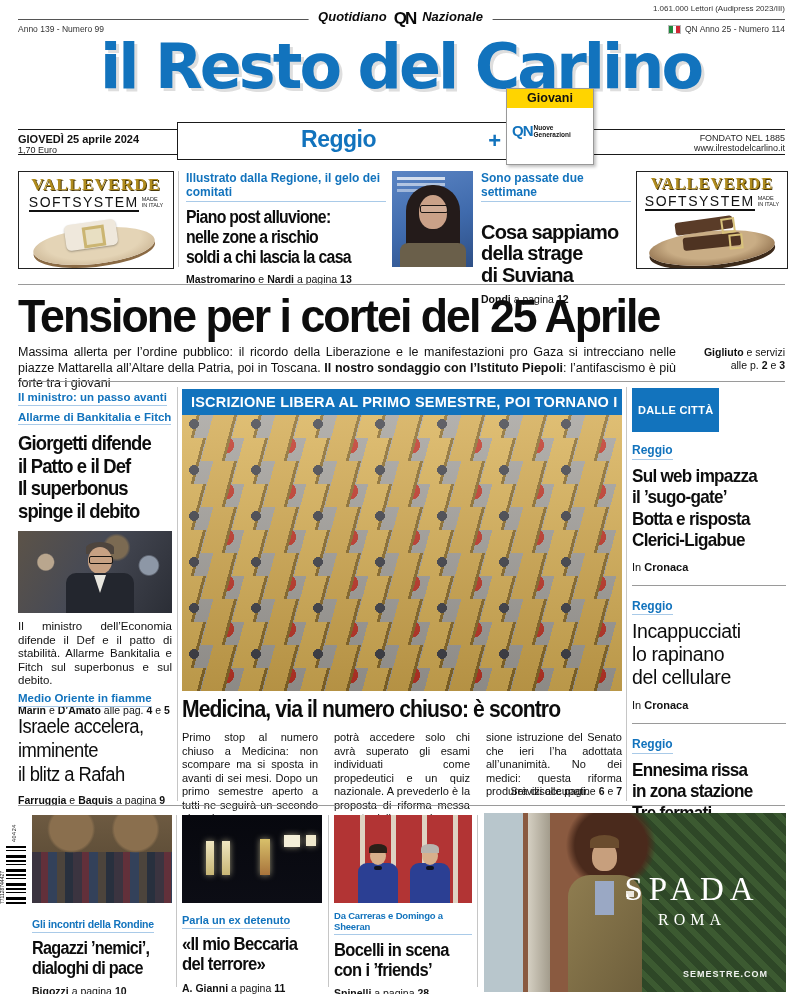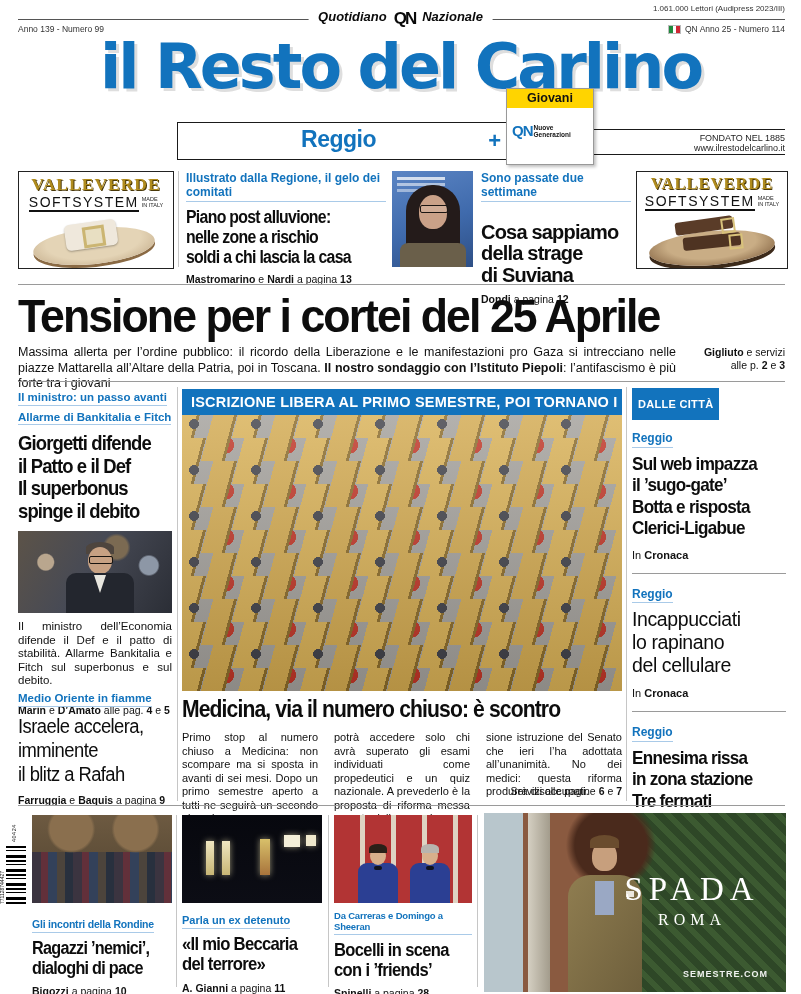--- a/index.html
+++ b/index.html
@@ -155,20 +155,24 @@
     <span class="qn-logo">QN</span>
     <span class="q-it">Nazionale</span>
   </div>
   <div class="abs issue" style="left:18px">Anno 139 - Numero 99</div>
   <div class="abs issue" style="right:16px">
     <span class="flag"></span><span>QN Anno 25 - Numero 114</span>
   </div>
 
   <div class="abs masthead">il Resto del Carlino</div>
 
+  <div class="abs dateband-l">
+    <div class="dateline">GIOVEDÌ 25 aprile 2024</div>
+    <div class="price">1,70 Euro</div>
+  </div>
   <div class="abs dateband-c">
     <div class="edition">Reggio</div>
     <div class="edplus">+</div>
   </div>
   <div class="abs dateband-r">
     <div class="founded">FONDATO NEL 1885</div>
     <div class="website">www.ilrestodelcarlino.it</div>
   </div>
   <div class="abs booklet">
     <div class="bk-band">Giovani</div>
@@ -278,21 +282,21 @@
 
   <div class="abs banner" style="left:182px;top:389px;width:431px;height:26px">ISCRIZIONE LIBERA AL PRIMO SEMESTRE, POI TORNANO I TEST</div>
   <div class="abs ph ph-exam" style="left:182px;top:415px;width:440px;height:276px"></div>
   <div class="abs hl sx sx88" style="left:182px;top:695px;width:500px;font-size:24px;letter-spacing:-1px;white-space:nowrap">Medicina, via il numero chiuso: è scontro</div>
   <div class="abs" style="left:182px;top:731px;width:136px;font-size:11px;line-height:13.5px;text-align:justify">Primo stop al numero chiuso a Medicina: non scompare ma si sposta in avanti di sei mesi. Dopo un primo semestre aperto a tutti ne seguirà un secondo al quale</div>
   <div class="abs" style="left:334px;top:731px;width:136px;font-size:11px;line-height:13.5px;text-align:justify">potrà accedere solo chi avrà superato gli esami individuati come propedeutici e un quiz nazionale. A prevederlo è la proposta di riforma messa a punto dalla commis-</div>
   <div class="abs" style="left:486px;top:731px;width:136px;font-size:11px;line-height:13.5px;text-align:justify">sione istruzione del Senato che ieri l’ha adottata all’unanimità. No dei medici: questa riforma produrrà disoccupati.</div>
   <div class="abs" style="left:486px;top:785px;width:136px;font-size:10.5px;text-align:right"><span>Servizi alle pagine </span><span class="b">6</span><span> e </span><span class="b">7</span></div>
 
   <div class="abs" style="left:632px;top:388px;width:154px">
-    <span style="background:#1273bd;color:#fff;font-weight:700;font-size:11px;padding:10px 6px;display:inline-block;letter-spacing:.3px">DALLE CITTÀ</span>
+    <span style="background:#1273bd;color:#fff;font-weight:700;font-size:11px;padding:16px 6px;display:inline-block;letter-spacing:.3px">DALLE CITTÀ</span>
 
     <div style="margin-top:8px">
       <span class="kick" style="font-size:12px">Reggio</span>
       <div class="hl pre sx sx90" style="font-size:19px;line-height:21.5px;letter-spacing:-.8px;margin-top:5px;width:172px">Sul web impazza
 il ’sugo-gate’
 Botta e risposta
 Clerici-Ligabue</div>
       <div class="incron" style="margin-top:10px"><span>In </span><span class="b">Cronaca</span></div>
     </div>
     <div style="height:1px;background:#9a9a9a;margin:12px 0 10px"></div>

